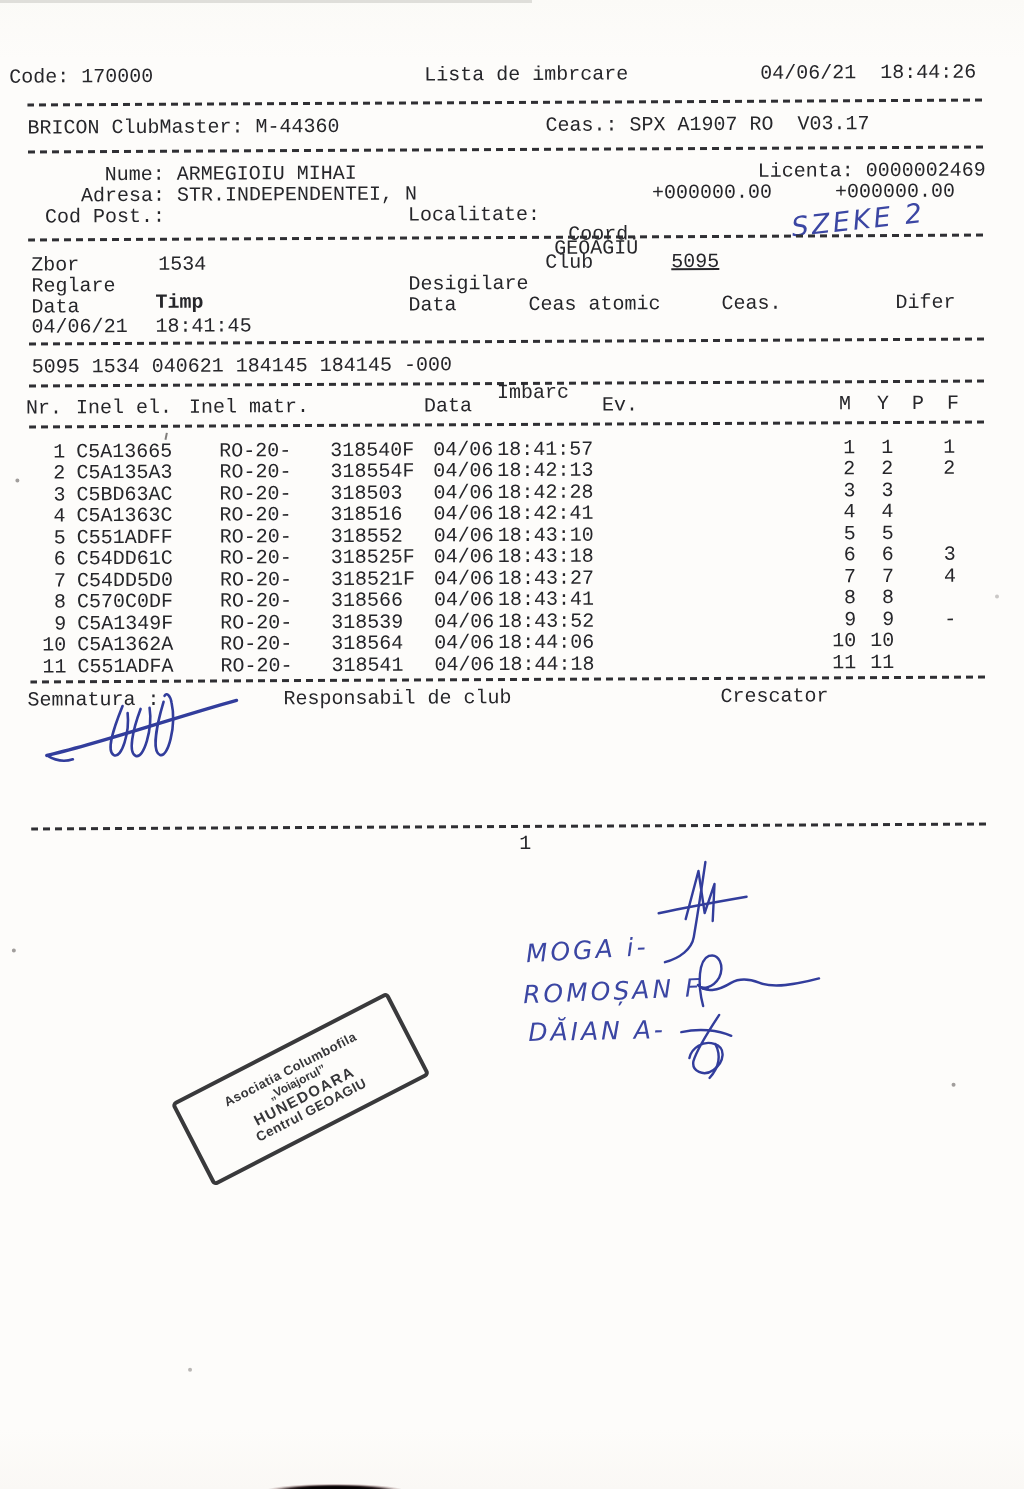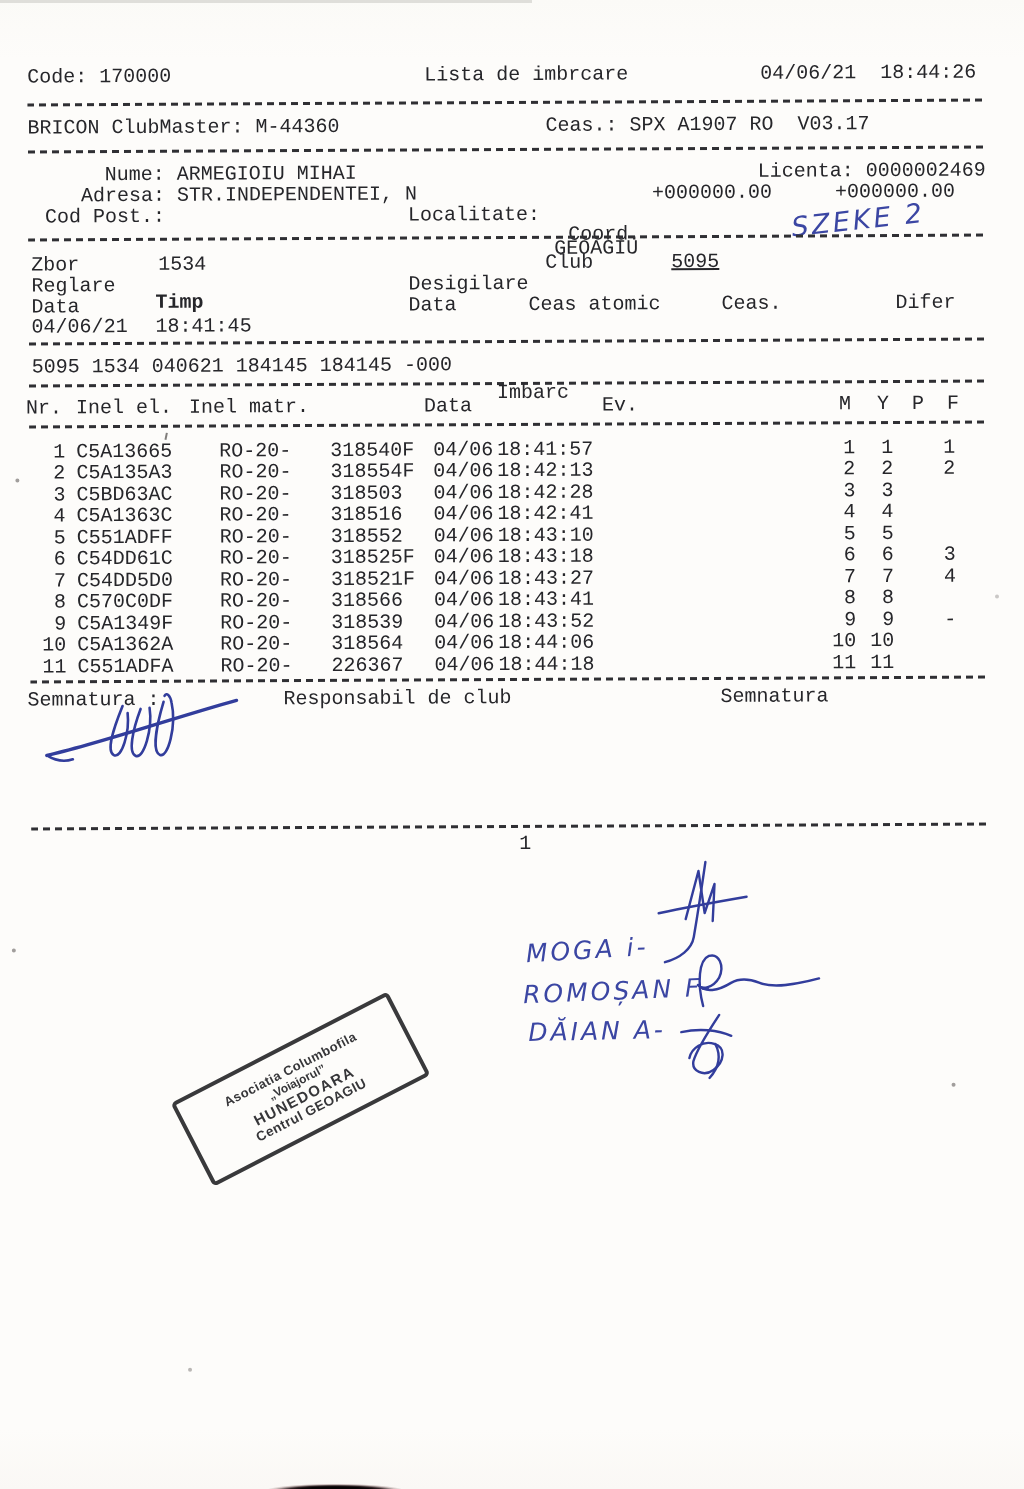--- a/index.html
+++ b/index.html
@@ -45,21 +45,21 @@
   }
   .top-edge{position:absolute;top:0;left:0;width:52%;height:3px;background:rgba(125,122,118,.22);}
 </style>
 </head>
 <body>
 
 <div class="page">
   <div class="top-edge"></div>
   <div class="tilt">
 
-    <span class="t" style="left:30px;top:64px;">Code: 170000</span>
+    <span class="t" style="left:12px;top:64px;">Code: 170000</span>
     <span class="t" style="left:427px;top:64px;">Lista de imbrcare</span>
     <span class="t" style="left:763px;top:64px;">04/06/21  18:44:26</span>
     <div class="sep" style="top:101px;"></div>
 
     <span class="t" style="left:30px;top:115px;">BRICON ClubMaster: M-44360</span>
     <span class="t" style="left:548px;top:115px;">Ceas.: SPX A1907 RO  V03.17</span>
     <div class="sep" style="top:148px;"></div>
 
     <span class="t" style="left:107px;top:162px;">Nume:</span>
     <span class="t" style="left:179px;top:162px;">ARMEGIOIU MIHAI</span>
@@ -220,32 +220,32 @@
       <span class="c c-date">04/06</span>
       <span class="c c-time">18:44:06</span>
       <span class="c c-m">10</span>
       <span class="c c-y">10</span>
       <span class="c c-f"></span>
     </div>
     <div class="row" style="top:654px;">
       <span class="c c-nr">11</span>
       <span class="c c-inel">C551ADFA</span>
       <span class="c c-pref">RO-20-</span>
-      <span class="c c-matr">226367</span>
+      <span class="c c-matr">318541</span>
       <span class="c c-date">04/06</span>
       <span class="c c-time">18:44:18</span>
       <span class="c c-m">11</span>
       <span class="c c-y">11</span>
       <span class="c c-f"></span>
     </div>
     <div class="sep" style="top:678px;"></div>
 
     <span class="t" style="left:27px;top:687px;">Semnatura :</span>
     <span class="t" style="left:283px;top:687px;">Responsabil de club</span>
-    <span class="t" style="left:720px;top:687px;">Semnatura</span>
+    <span class="t" style="left:720px;top:687px;">Crescator</span>
 
     <div class="sep" style="top:825px;"></div>
     <span class="t" style="left:518px;top:833px;">1</span>
 
     <span class="hand" style="left:524px;top:936px;font-size:25px;transform:rotate(-3deg);">MOGA i-</span>
     <span class="hand" style="left:521px;top:977px;font-size:25px;transform:rotate(-2deg);">ROMOȘAN F-</span>
     <span class="hand" style="left:526px;top:1017px;font-size:25px;transform:rotate(-1deg);">DĂIAN A-</span>
 
     <svg class="ink-svg" width="1024" height="1489" viewBox="0 0 1024 1489">
       <g stroke="#323d9c" stroke-width="2.6" fill="none" stroke-linecap="round" stroke-linejoin="round">

